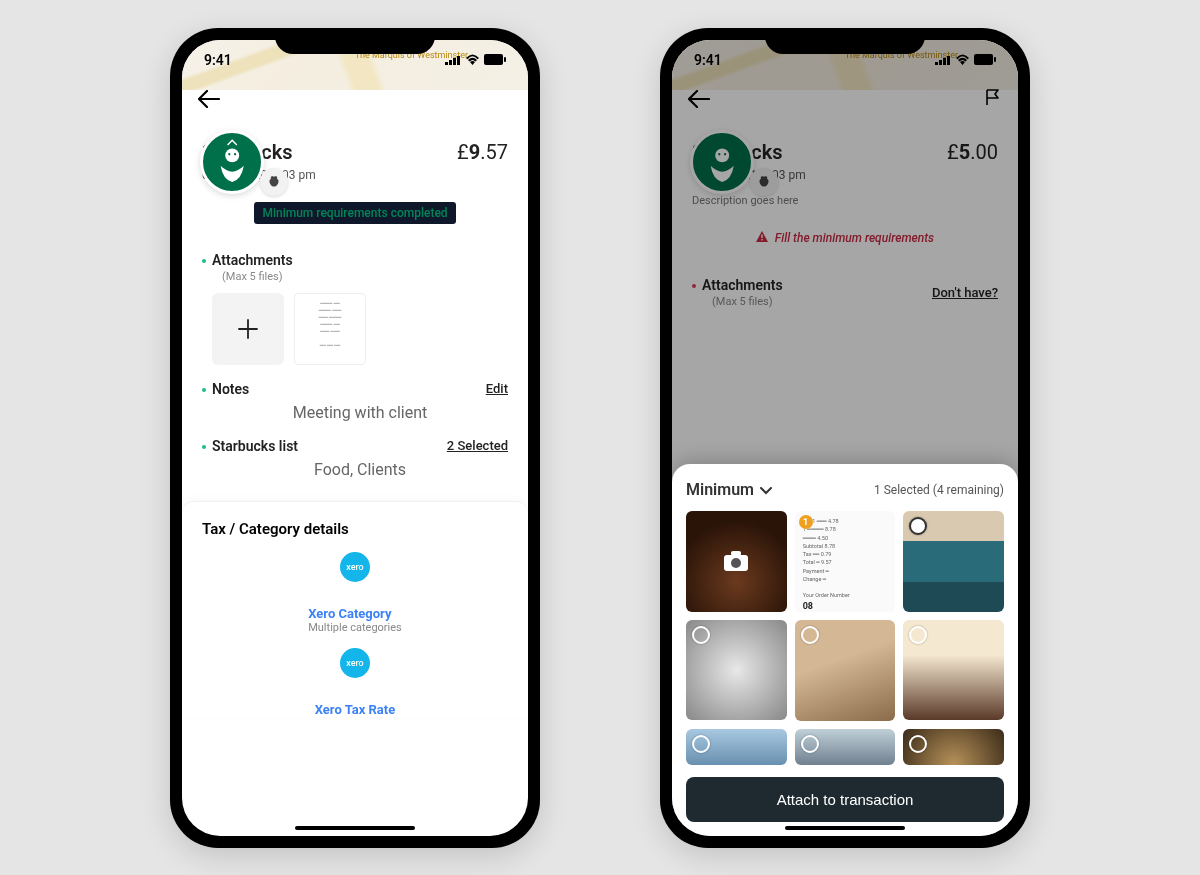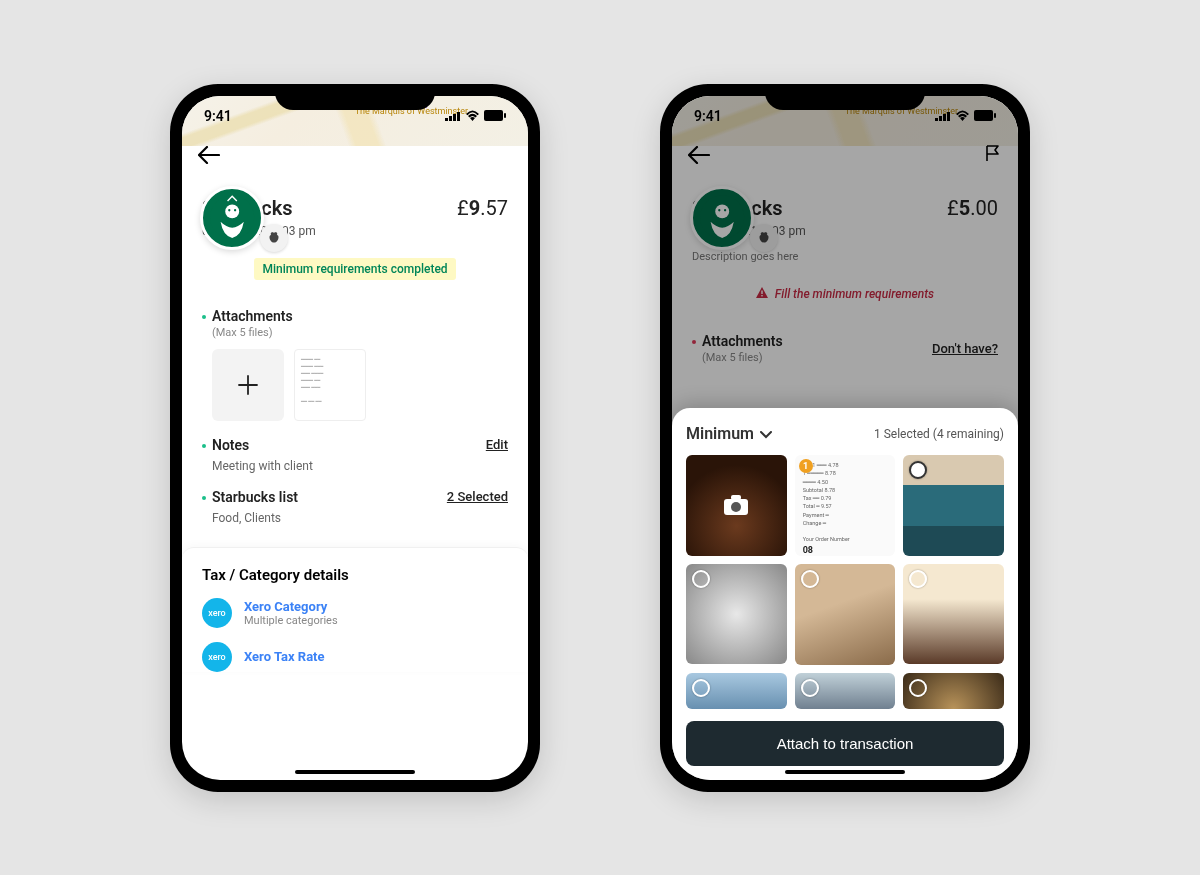--- a/index.html
+++ b/index.html
@@ -8,21 +8,21 @@
     width: 1200px;
     height: 875px;
     font-family: -apple-system, BlinkMacSystemFont, "Segoe UI", Roboto, sans-serif;
     display: flex;
     justify-content: center;
     align-items: center;
     gap: 120px;
   }
   .phone {
     width: 370px;
-    height: 708px;
+    height: 820px;
     background: #000;
     border-radius: 48px;
     padding: 12px;
     position: relative;
     box-shadow: 0 8px 30px rgba(0,0,0,0.15);
   }
   .screen {
     width: 100%;
     height: 100%;
     background: #fff;
@@ -129,26 +129,27 @@
   .amount { font-size:20px; color:#222; }
   .amount .dec { font-weight:400; }
   .datetime { font-size:12px; color:#555; margin-top:4px;}
   .desc-line { font-size:11px; color:#777; margin-top:12px; }
   .req-banner {
     display:inline-block;
     margin: 20px auto 12px;
     padding:4px 8px; border-radius:3px;
     font-size:12px; font-weight:500;
   }
-  .req-banner.green { background:#fef9c3; color:#008558; }
+  .req-banner.green { background:#0f172a; color:#008558; }
   .req-banner.red { color:#c82a44;font-style:italic; }
   .req-banner.red .warn { margin-right:4px; }
   .banner-wrap { text-align:center; }
   .section {
     margin-top:16px;
+    text-align:center;
   }
   .section-head {
     display:flex;
     justify-content:space-between;
     align-items:center;
   }
   .section-title {
     font-size:14px;
     font-weight:600;
     color:#222;
@@ -158,21 +159,21 @@
   .section-title::before {
     content:"";
     position:absolute;
     left:0; top:7px;
     width:4px; height:4px;
     background:#1bbf8a;
     border-radius:50%;
   }
   .section-title.red::before { background:#e03a5a; }
   .section-hint { font-size:11px; color:#888; padding-left:10px; margin-top:2px;}
-  .section-body { font-size:12px; color:#666; padding-left:10px; margin-top:6px;}
+  .section-body { font-size:16px; color:#666; padding-left:10px; margin-top:6px;}
   .edit-link {
     font-size:13px; color:#222; text-decoration:underline; cursor:pointer; font-weight:500;
   }
   .attachments-row {
     display:flex; gap:10px; margin-top:10px; padding-left:10px;
   }
   .attach-tile {
     width:72px; height:72px;
     background:#f3f3f3;
     border-radius:6px;
@@ -193,21 +194,21 @@
   }
   .tax-card {
     background:#fff;
     margin:22px -20px 0;
     border-top:1px solid #f0f0f0;
     padding:18px 20px 0;
     border-radius:12px 12px 0 0;
     box-shadow: 0 -2px 10px rgba(0,0,0,0.03);
   }
   .tax-title { font-size:15px; font-weight:600; margin-bottom:14px; }
-  .tax-row { display:flex; gap:12px; align-items:center; margin-bottom:14px;}
+  .tax-row { display:flex; gap:24px; align-items:center; margin-bottom:14px;flex-direction:column;}
   .xero-dot {
     width:30px;height:30px;border-radius:50%;
     background:#13B5EA; color:#fff; font-size:9px;
     display:flex;align-items:center;justify-content:center;
     font-weight:500;
   }
   .tax-label { font-size:13px; font-weight:700; color:#3b82f6;}
   .tax-sub { font-size:11px; color:#888;}
   .home-indicator {
     position:absolute;

